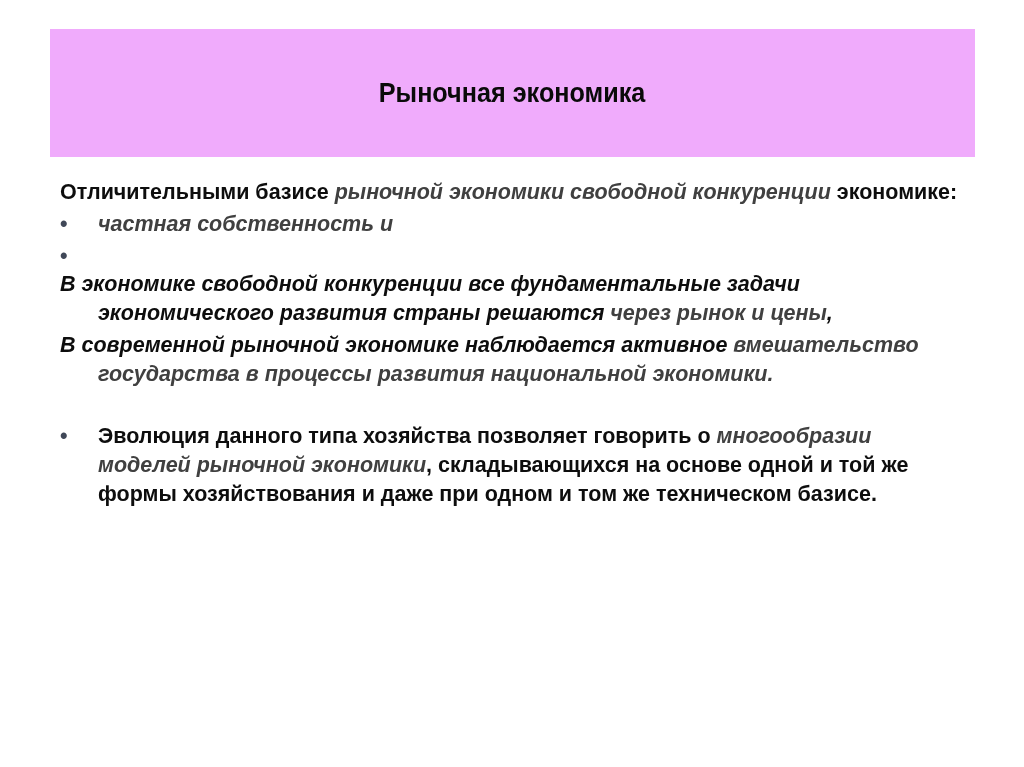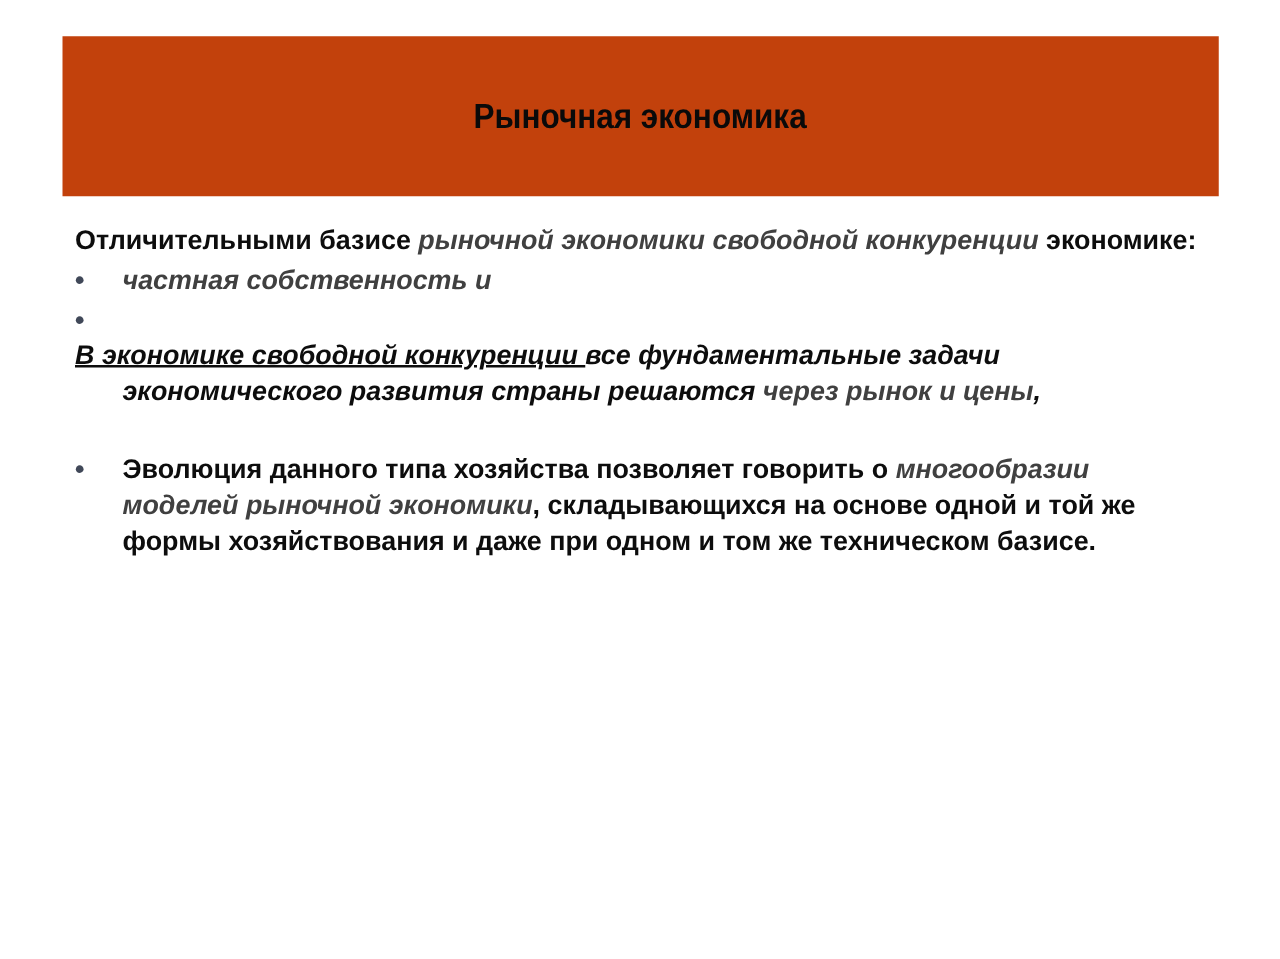--- a/index.html
+++ b/index.html
@@ -3,35 +3,35 @@
   <meta charset="utf-8">
   <style>
     html, body { margin: 0; padding: 0; }
     body {
       width: 1024px; height: 767px; background: #ffffff; position: relative; overflow: hidden;
       font-family: "Liberation Sans", "DejaVu Sans", sans-serif;
       color: #0d0d0d;
     }
     .banner {
       position: absolute; left: 50px; top: 29px; width: 925px; height: 128px;
-      background: #c2410c;
+      background: #f0abfc;
       display: flex; align-items: center; justify-content: center;
     }
     .banner h1 {
       margin: 0; font-size: 28px; font-weight: bold; color: #0a0a0a;
       font-family: "Liberation Sans", "DejaVu Sans", sans-serif;
       transform: scaleX(0.9); letter-spacing: 0px;
     }
     .body {
       position: absolute; left: 60px; top: 178px; width: 905px;
       font-size: 21.5px; font-weight: bold; line-height: 29px;
     }
     .b { color: #404040; font-style: italic; }
     .it { font-style: italic; }
-    .u { text-decoration: underline; text-decoration-thickness: 2px; }
+    .u { text-decoration-thickness: 2px; }
     .para { margin: 0; }
     .hang { padding-left: 38px; text-indent: -38px; }
     .li { position: relative; padding-left: 38px; margin: 3px 0 0 0; }
     .bullet {
       position: absolute; left: 0; top: 0; width: 38px; color: #404858; font-style: normal;
     }
     .sp1 { height: 28px; }
     .sp2 { height: 30px; }
   </style>
 </head>
@@ -55,20 +55,23 @@
   <div class="li">
     <span class="bullet">•</span>
   </div>
 
   <div class="sp1"></div>
 
   <p class="para hang it">
     <span class="u">В экономике свободной конкуренции </span><span>все фундаментальные задачи экономического развития страны решаются </span><span class="b">через рынок и цены</span><span>,</span>
   </p>
 
+  <p class="para hang it" style="margin-top:3px;">
+    <span class="u">В современной рыночной экономике </span><span>наблюдается активное </span><span class="b">вмешательство государства в процессы развития национальной экономики.</span>
+  </p>
 
   <div class="sp2"></div>
 
   <div class="li">
     <span class="bullet">•</span>
     <span> Эволюция данного типа хозяйства позволяет говорить о </span><span class="b">многообразии моделей рыночной экономики</span><span>, складывающихся на основе одной и той же формы хозяйствования и даже при одном и том же техническом базисе.</span>
   </div>
 
 </div>
 

